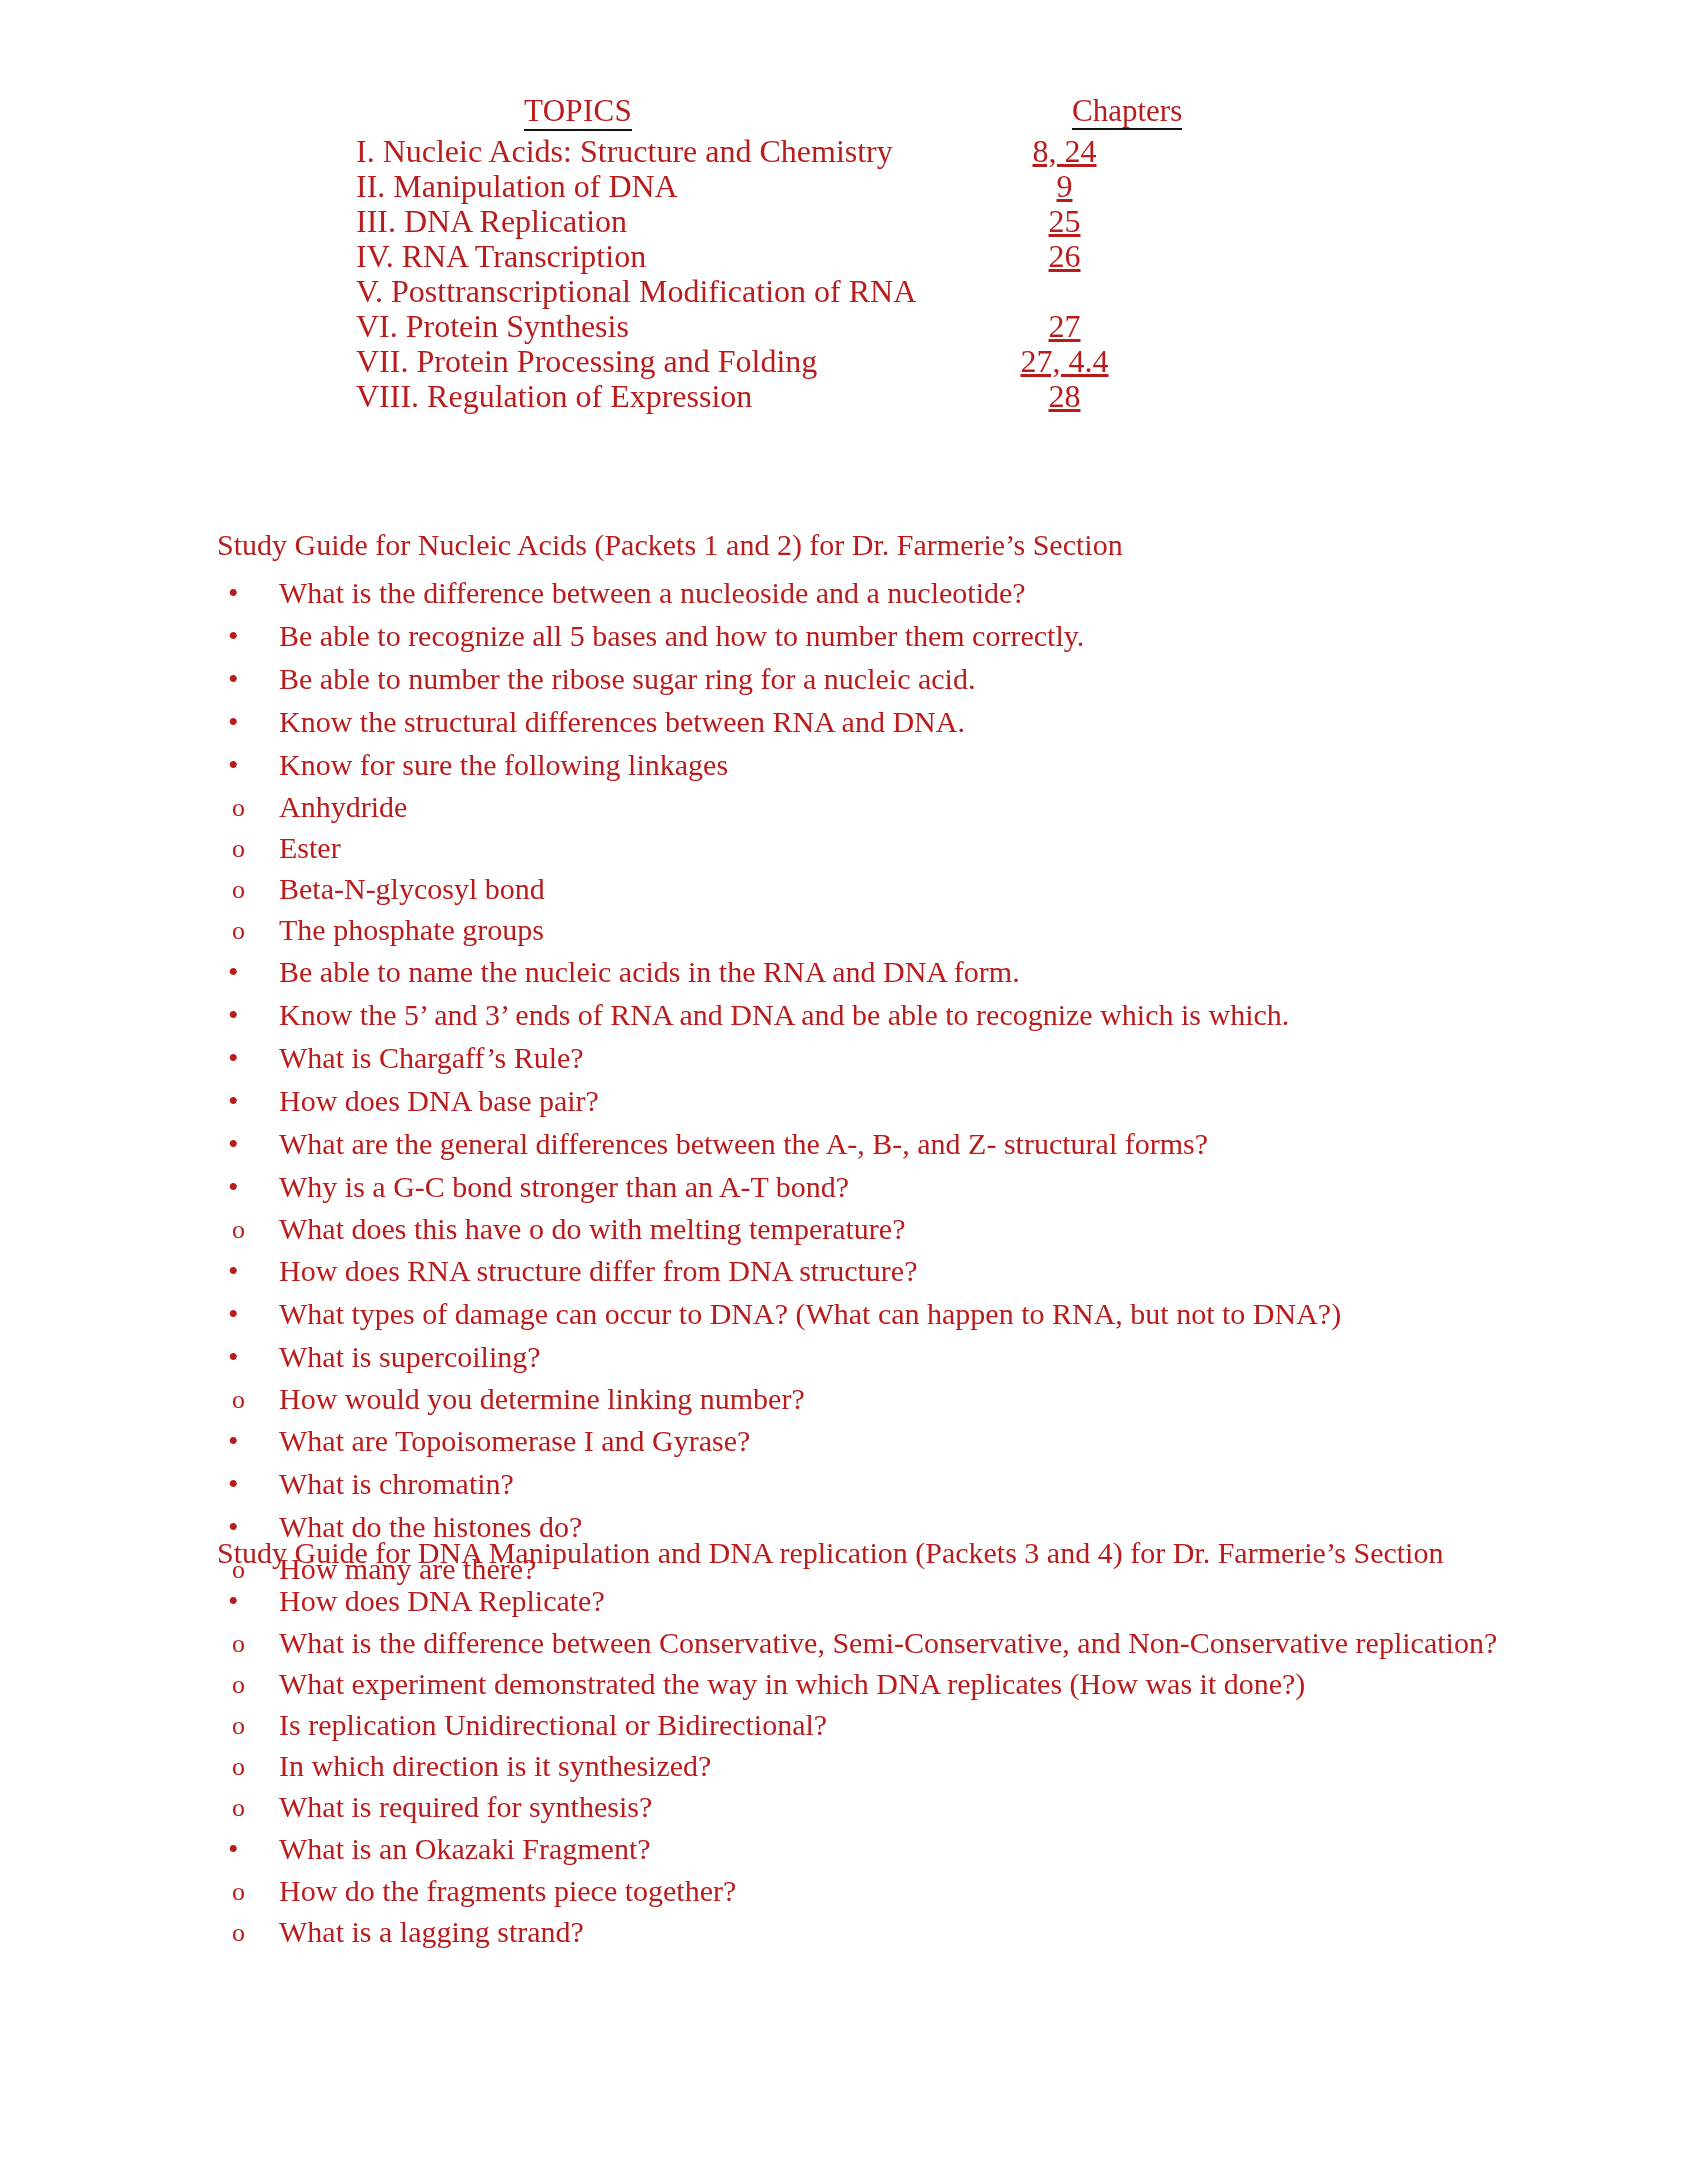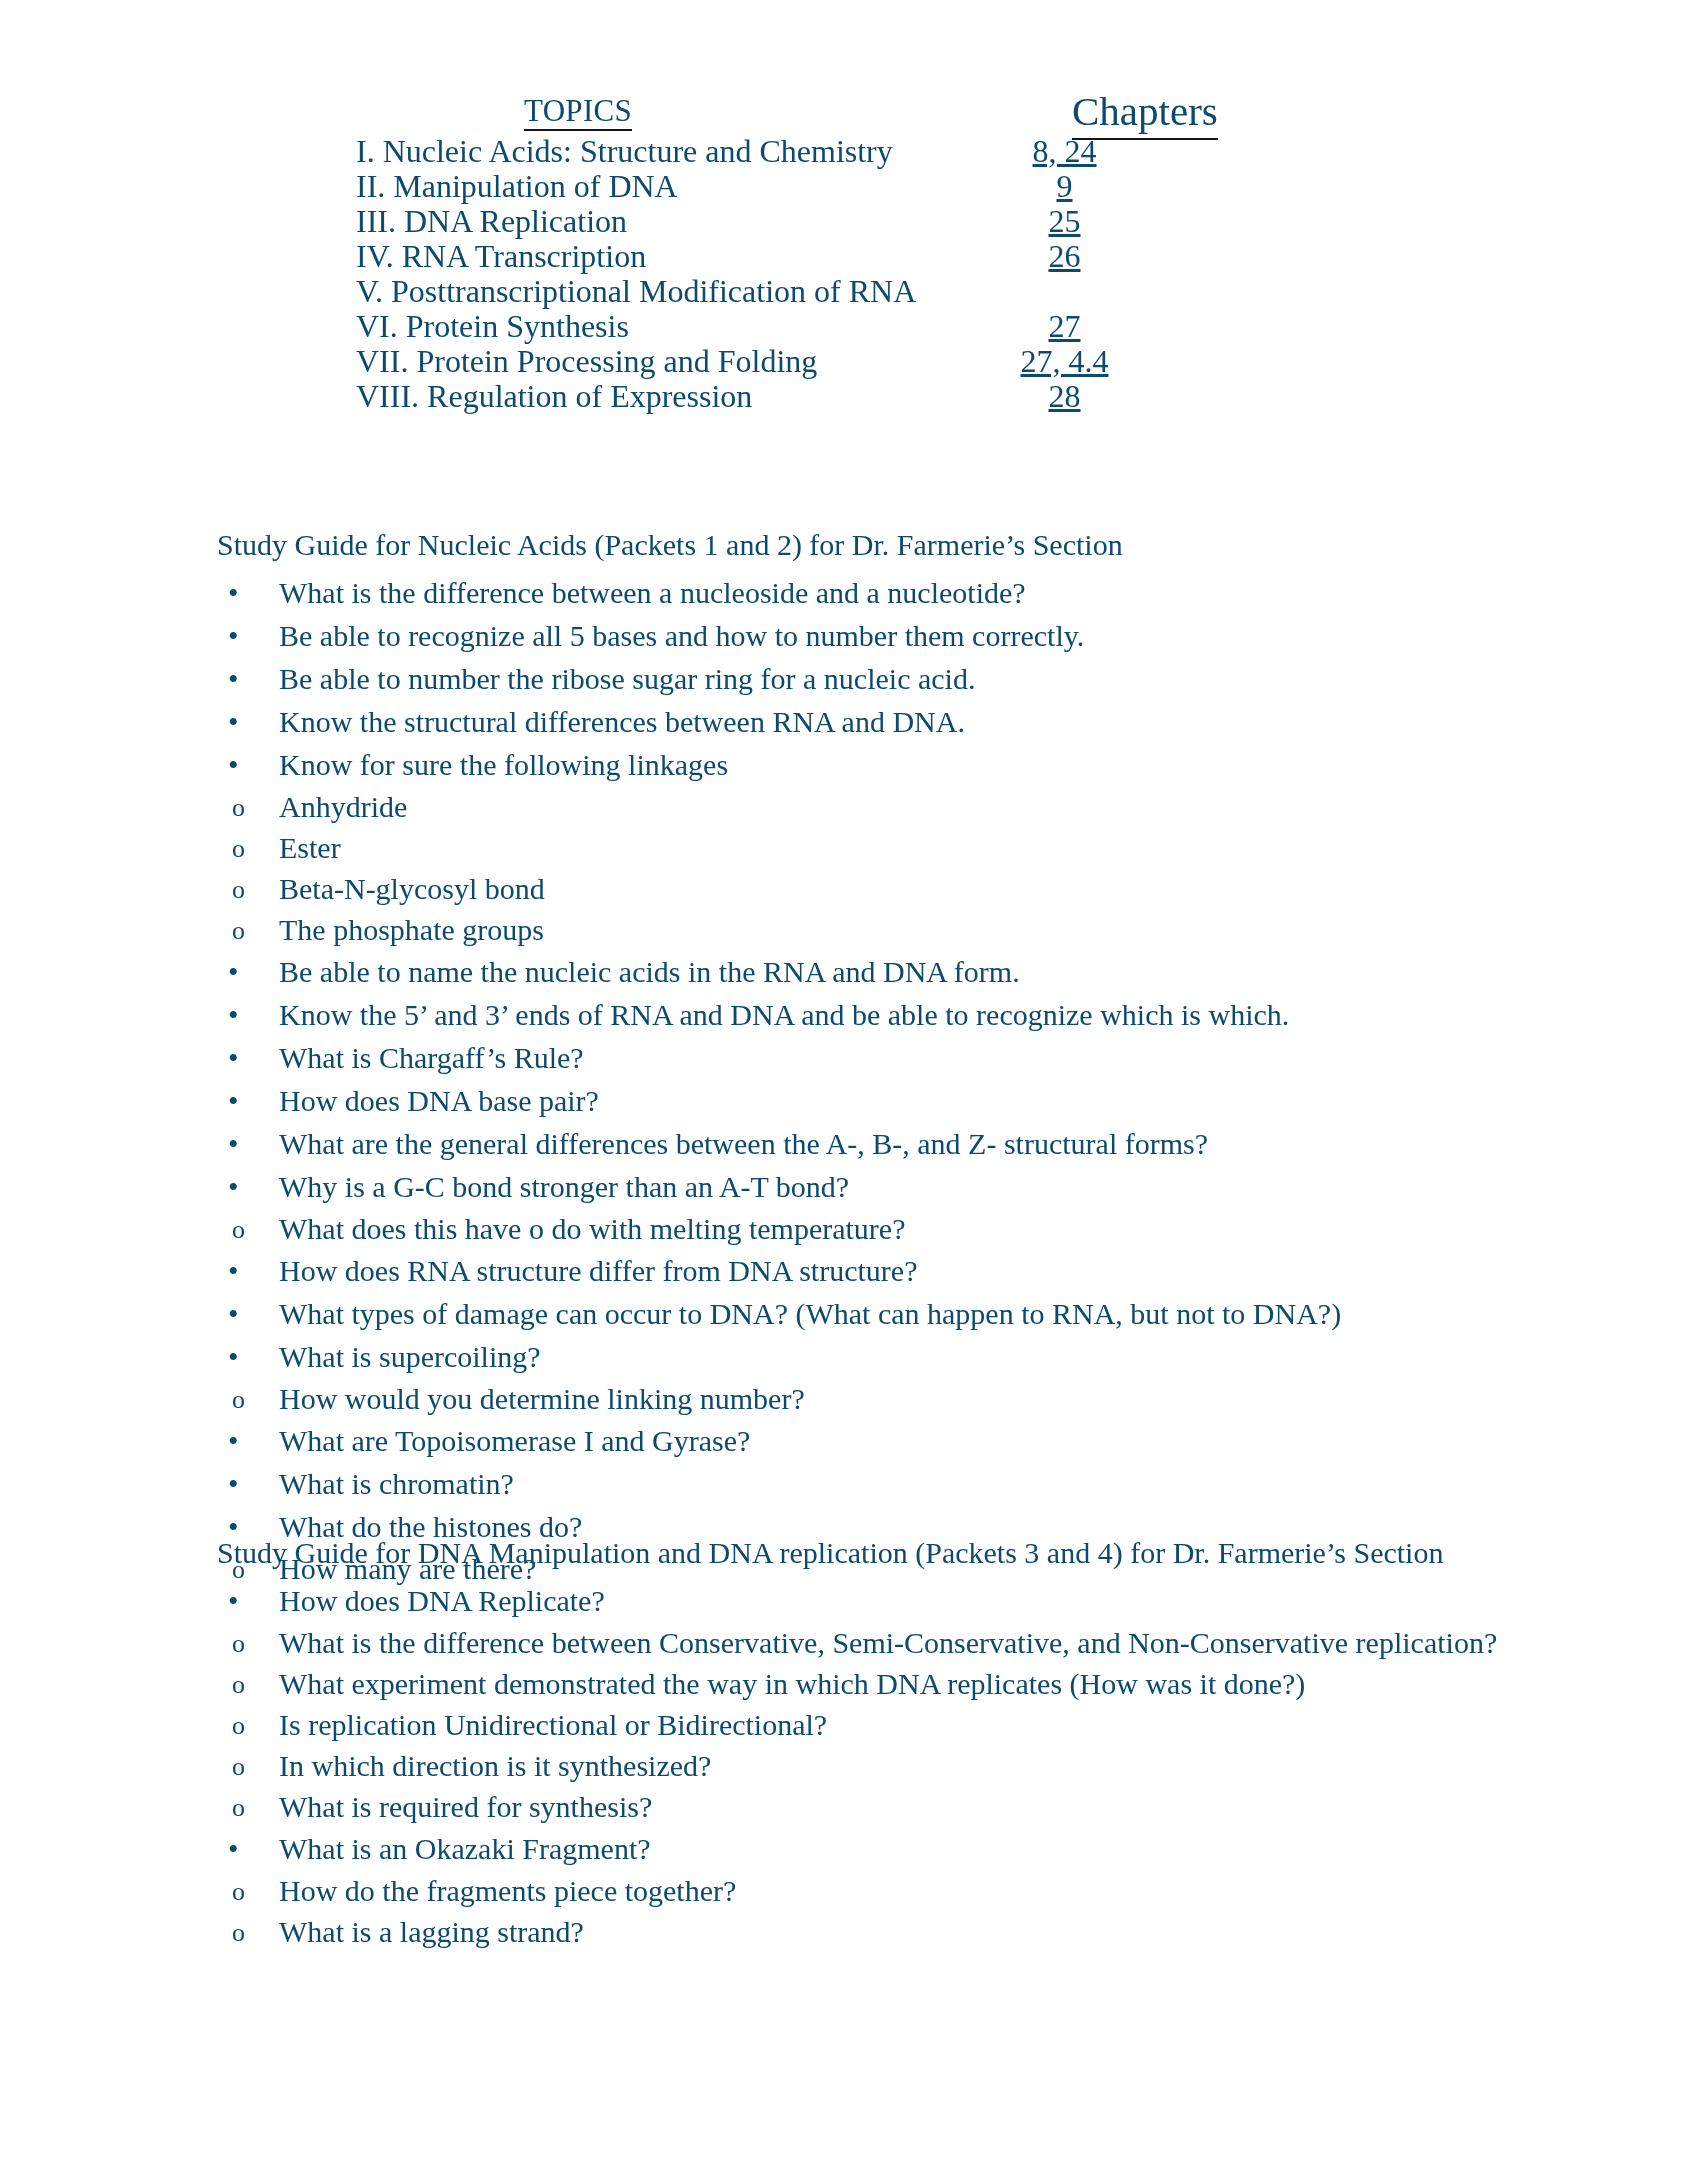--- a/index.html
+++ b/index.html
@@ -7,21 +7,21 @@
     padding: 0;
     background: #ffffff;
   }
   .page {
     position: relative;
     width: 1683px;
     height: 2178px;
     background: #ffffff;
     box-sizing: border-box;
     font-family: "Liberation Serif", "DejaVu Serif", serif;
-    color: #0c4a6e;
+    color: #b91c1c;
     overflow: hidden;
   }
   .sheet {
     position: absolute;
     left: 0;
     top: 0;
     width: 1683px;
     height: 2178px;
     
     box-shadow: inset 0 0 0 1px #ffffff;
@@ -45,23 +45,23 @@
     font-size: 31px;
     letter-spacing: 0.3px;
     border-bottom: 2px solid #15130f;
     padding-bottom: 1px;
     line-height: 34px;
   }
   .topics-head .col-chapters {
     position: absolute;
     left: 716px;
     top: 0;
-    font-size: 41px;
+    font-size: 31px;
     border-bottom: 2px solid #15130f;
-    padding-bottom: 10px;
+    padding-bottom: 0;
     line-height: 34px;
   }
   .topic-row {
     position: relative;
     height: 35px;
     font-size: 32px;
     line-height: 35px;
   }
   .topic-row .t-name {
     position: absolute;

